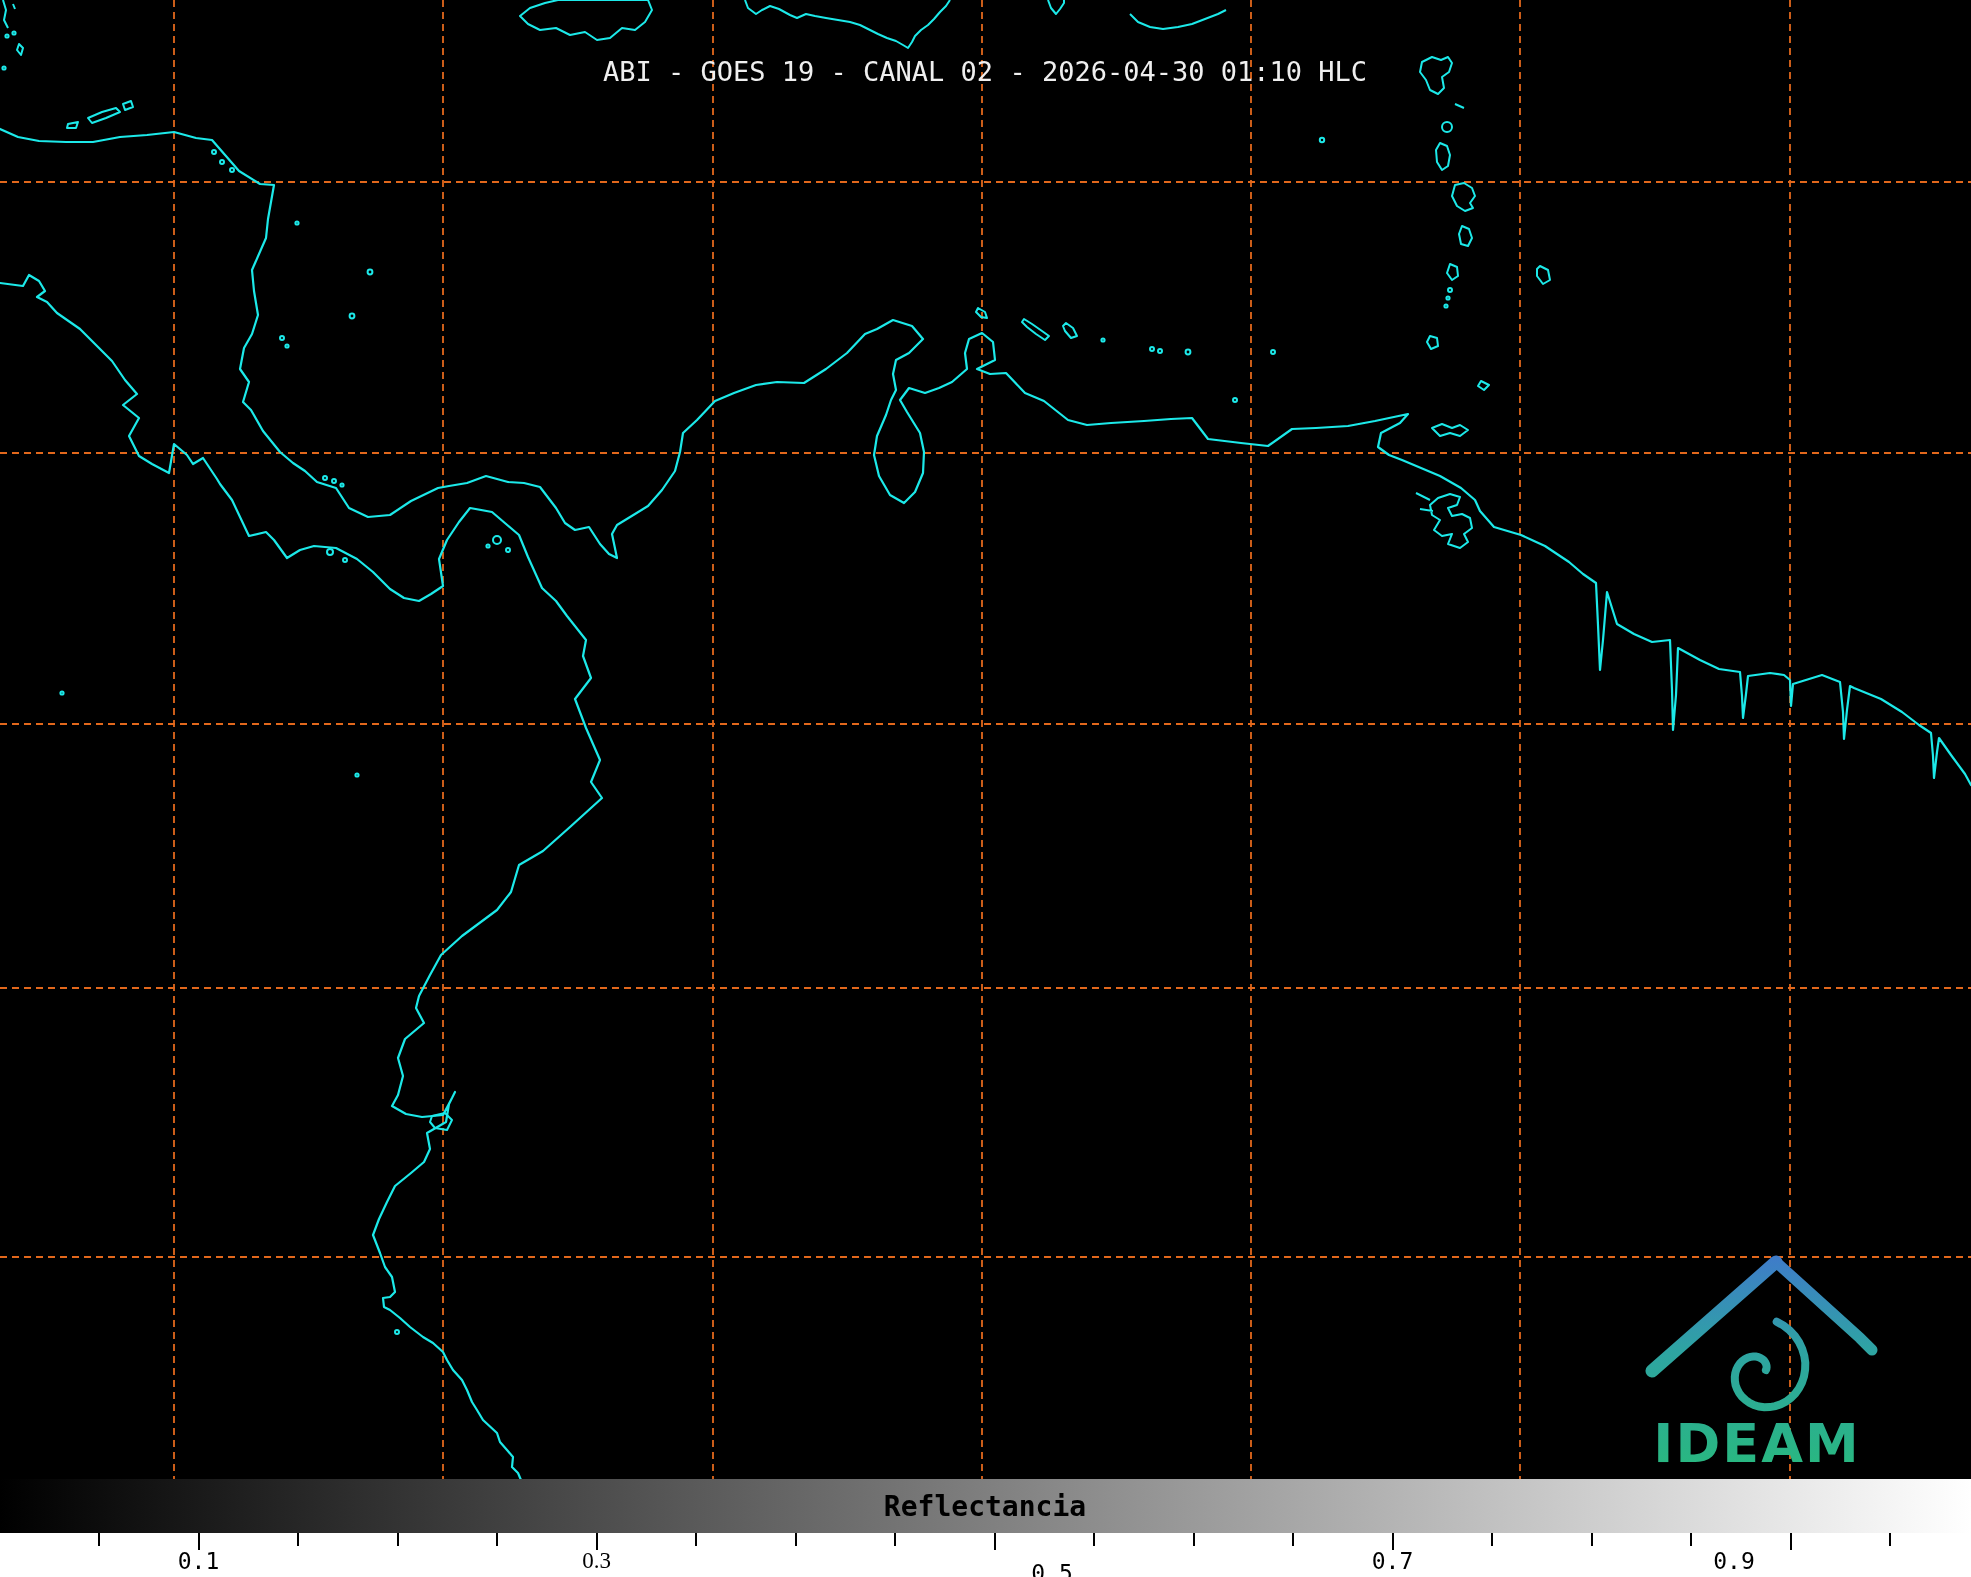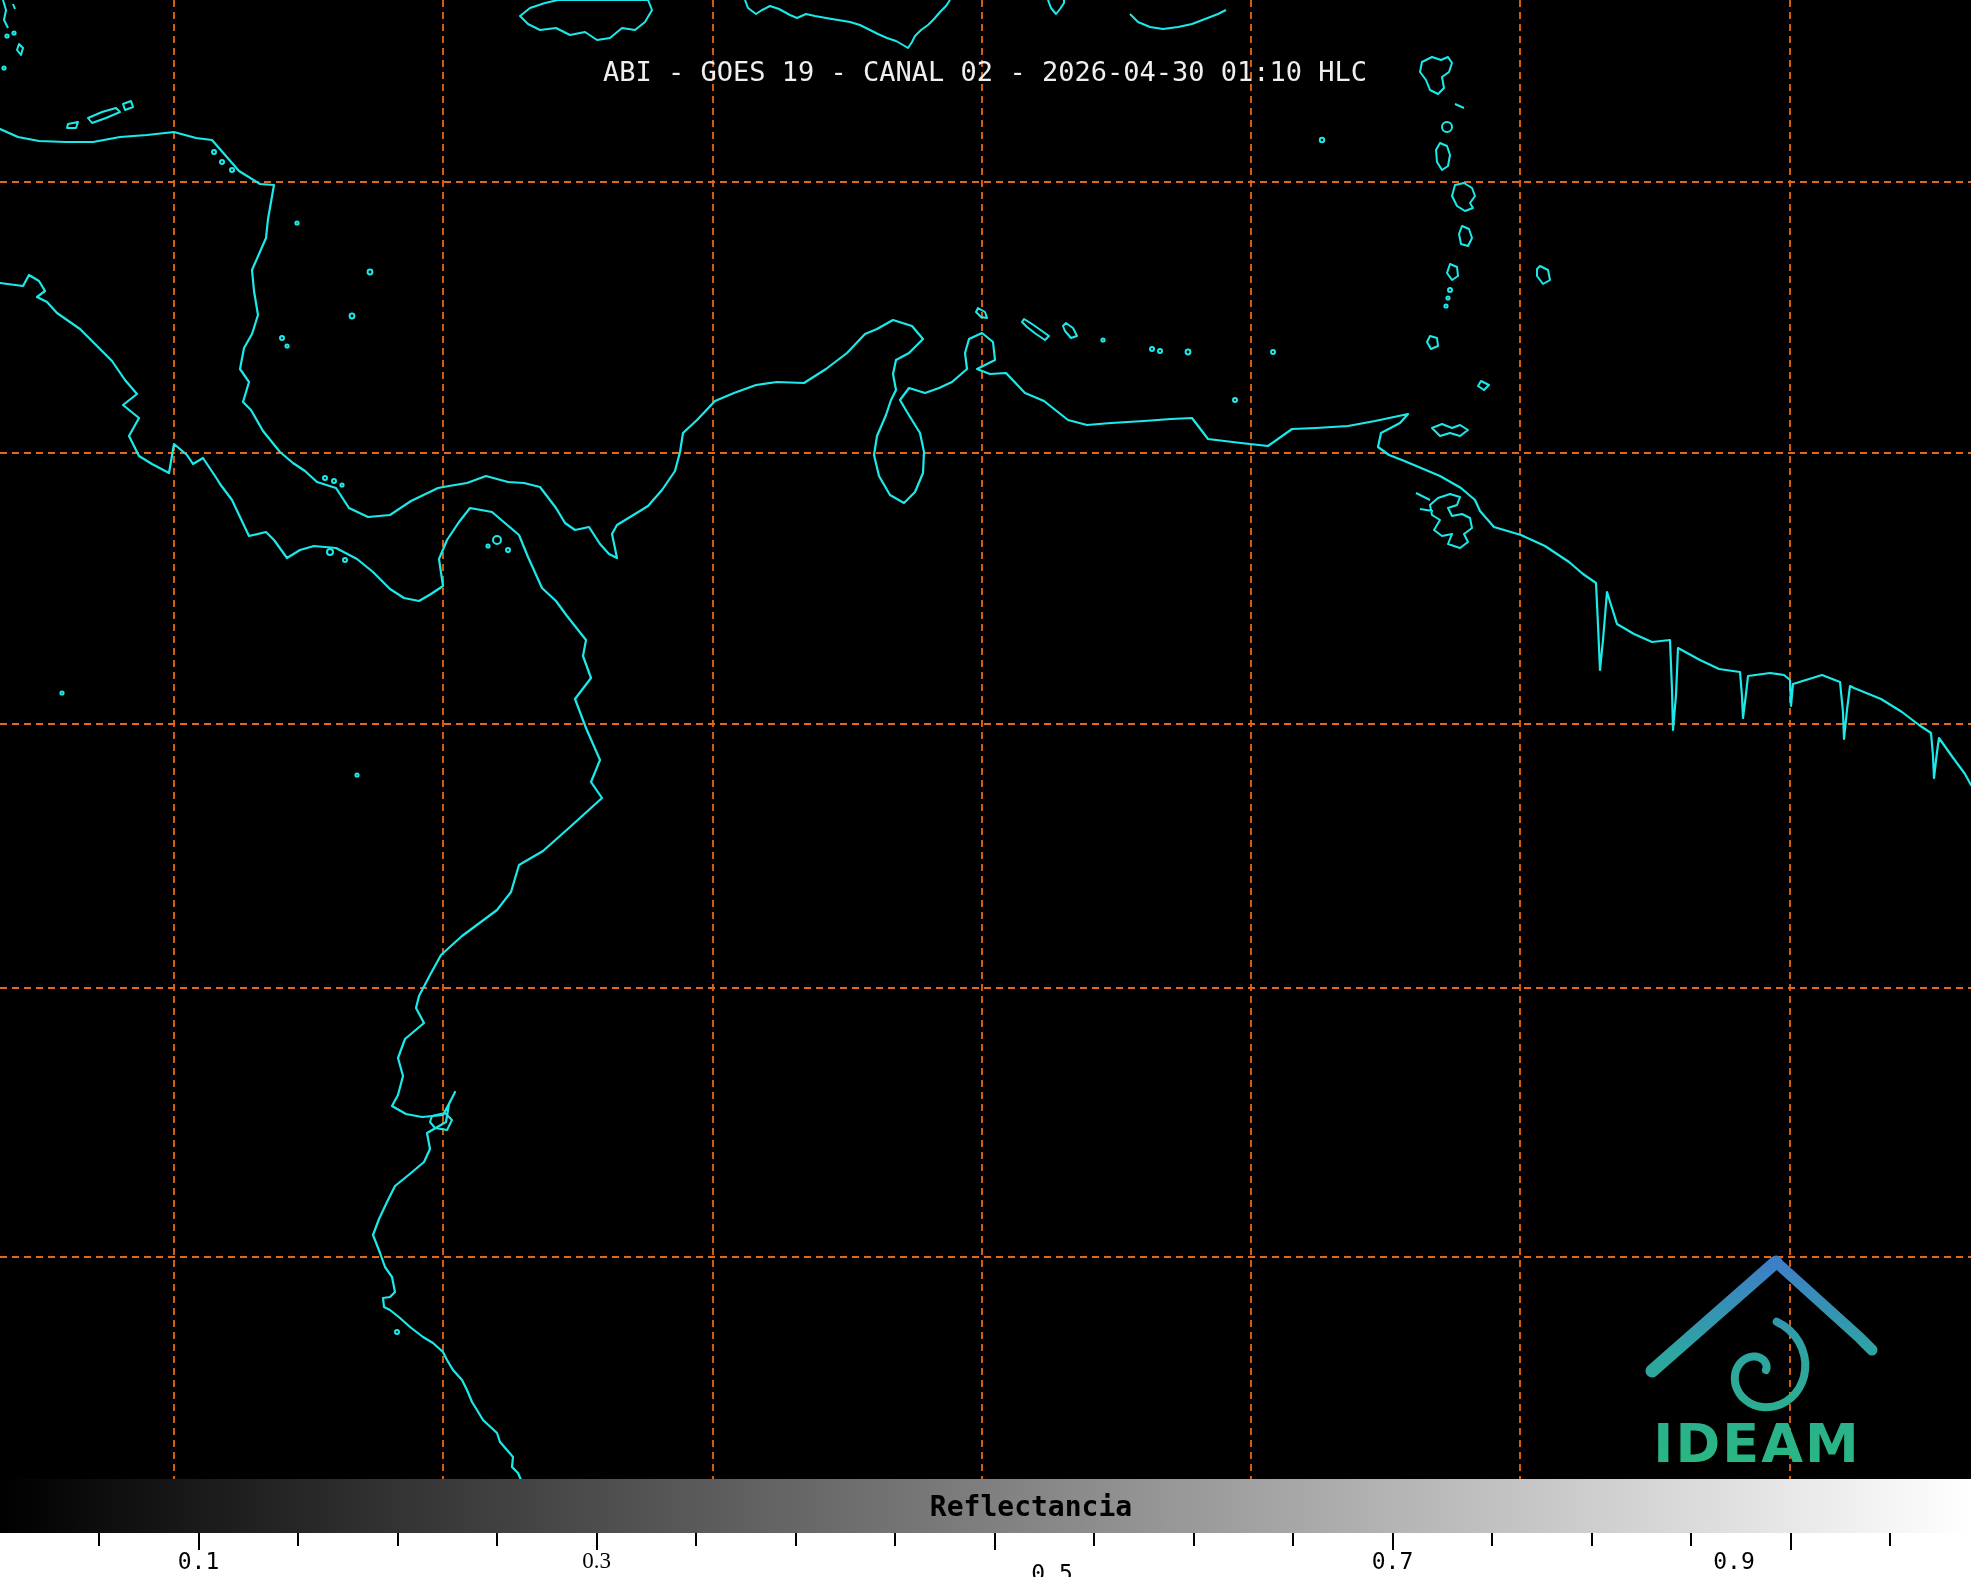--- a/index.html
+++ b/index.html
@@ -3,21 +3,21 @@
 <meta charset="utf-8">
 <style>
   html,body{margin:0;padding:0;background:#000;}
   #stage{position:relative;width:1971px;height:1577px;background:#000;overflow:hidden;
          font-family:"DejaVu Sans Mono", monospace;}
   #map-svg{position:absolute;left:0;top:0;}
   #frame-title{position:absolute;left:985px;top:56px;transform:translateX(-50%);
     color:#efefef;font-size:27px;white-space:nowrap;letter-spacing:0px;}
   #colorbar{position:absolute;left:0;top:1479px;width:1971px;height:54px;
     background:linear-gradient(90deg,#000000 0%,#7f7f7f 50%,#ffffff 100%);}
-  #colorbar-label{position:absolute;left:1031px;top:50%;transform:translate(-50%,-50%);
+  #colorbar-label{position:absolute;left:985px;top:50%;transform:translate(-50%,-50%);
     color:#000;font-weight:bold;font-size:28px;white-space:nowrap;}
   #axis-strip{position:absolute;left:0;top:1533px;width:1971px;height:53px;background:#ffffff;}
   .tick{position:absolute;top:0;width:2px;background:#000;}
   .tick.minor{height:13px;}
   .tick.major{height:17px;}
   .tick-label{position:absolute;top:15px;transform:translateX(-50%);
     color:#000;font-size:23px;white-space:nowrap;}
   .coast{fill:none;stroke:#1ce9e9;stroke-width:2.2;stroke-linejoin:round;stroke-linecap:round;}
   .isle{fill:none;stroke:#1ce9e9;stroke-width:2;stroke-linejoin:round;}
   .idot{fill:none;stroke:#1ce9e9;stroke-width:2;}

